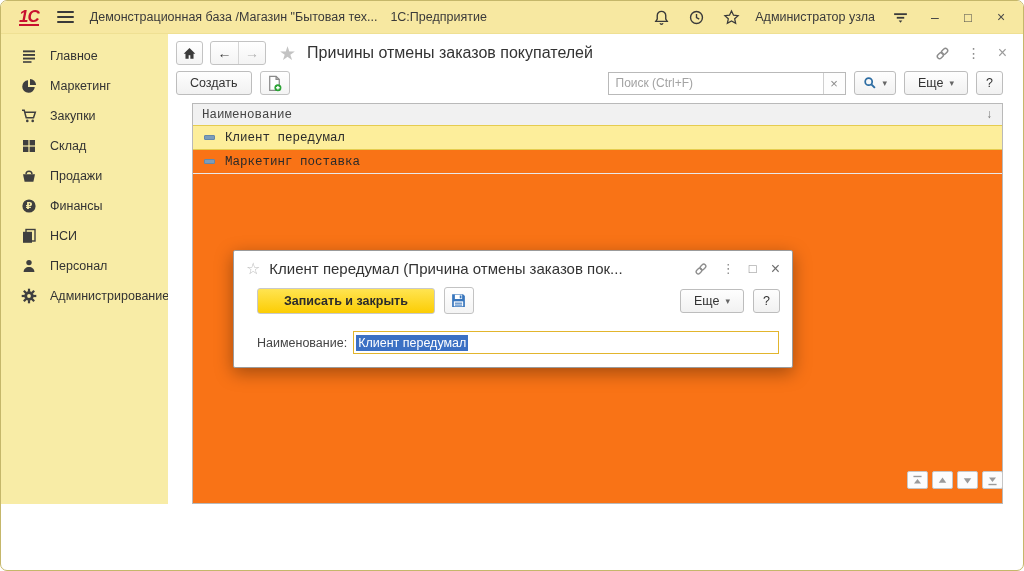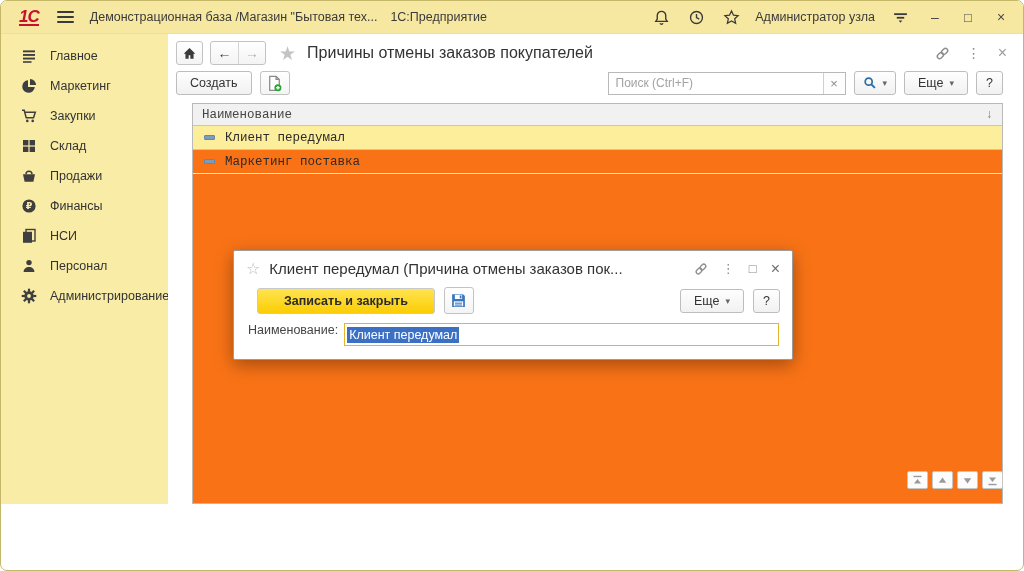--- a/index.html
+++ b/index.html
@@ -102,21 +102,21 @@
   .m-ico.close-x { font-size: 16px; color: #6e6e6e; }
   .m-toolbar { display: flex; align-items: center; gap: 9px; padding: 4px 12px 8px 11px; }
   .btn-primary {
     height: 26px; background: linear-gradient(#ffe451, #fccd04); border: 1px solid #c9c9c9; border-radius: 3px;
     font-size: 12.5px; font-weight: bold; color: #2b2b2b; padding: 0 26px; cursor: pointer;
     font-family: "Liberation Sans", sans-serif;
     margin-left: 12px;
   }
   .m-save-btn { width: 30px; height: 27px; }
   .m-right { margin-left: auto; display: flex; gap: 9px; }
-  .m-form { display: flex; align-items: flex-start; gap: 6px; padding: 1px 13px 13px 14px; }
+  .m-form { display: flex; align-items: center; gap: 6px; padding: 1px 13px 13px 23px; margin-top: 8px; }
   .m-label { font-size: 12.5px; color: #444; white-space: nowrap; }
   .m-field { flex: 1; height: 23px; border: 1px solid #e2b52d; display: flex; align-items: center; padding: 0 2px; background: #fff; cursor: text; }
   .m-field .sel { background: #3b70c4; color: #fff; font-size: 12.5px; padding: 1px 2px; }
 
   .q-btn { min-width: 27px; padding: 0 8px; justify-content: center; }
 </style>
 </head>
 <body>
 
 <div class="window">

